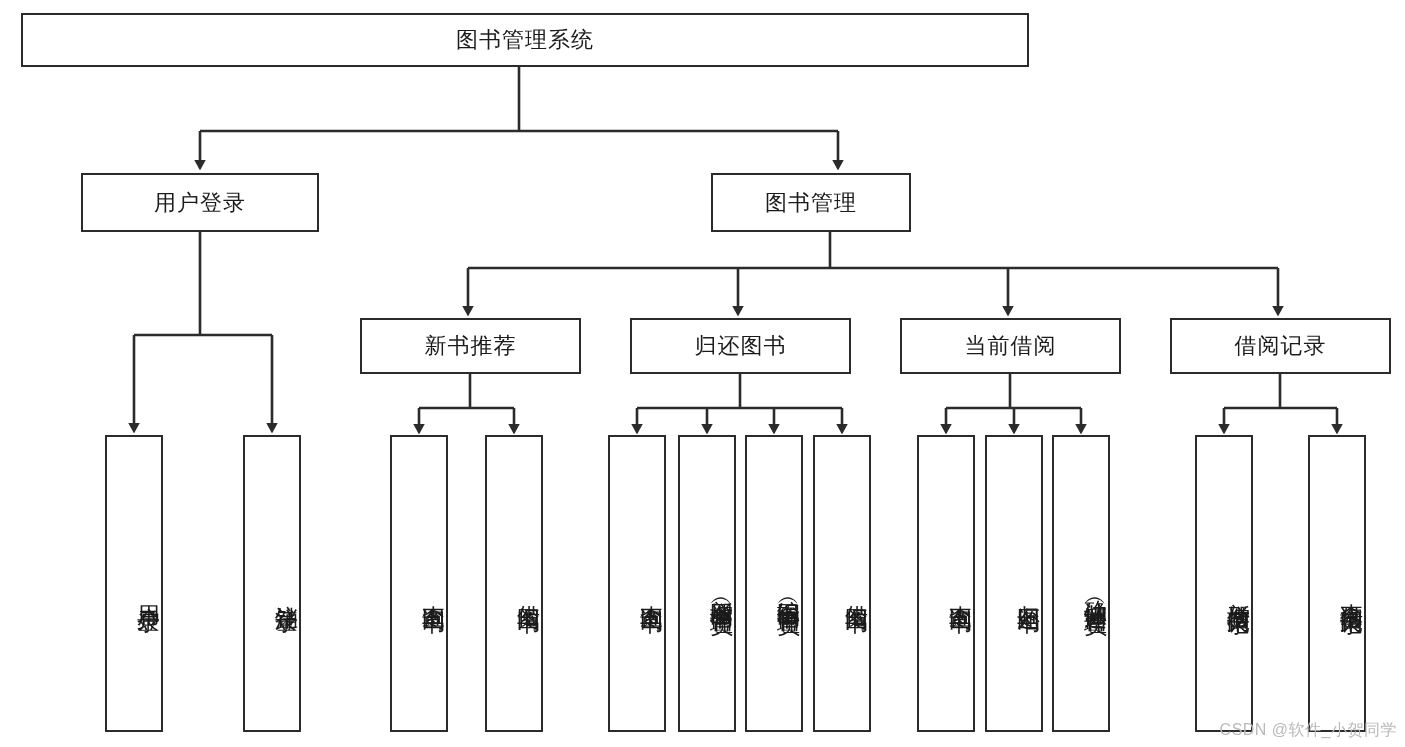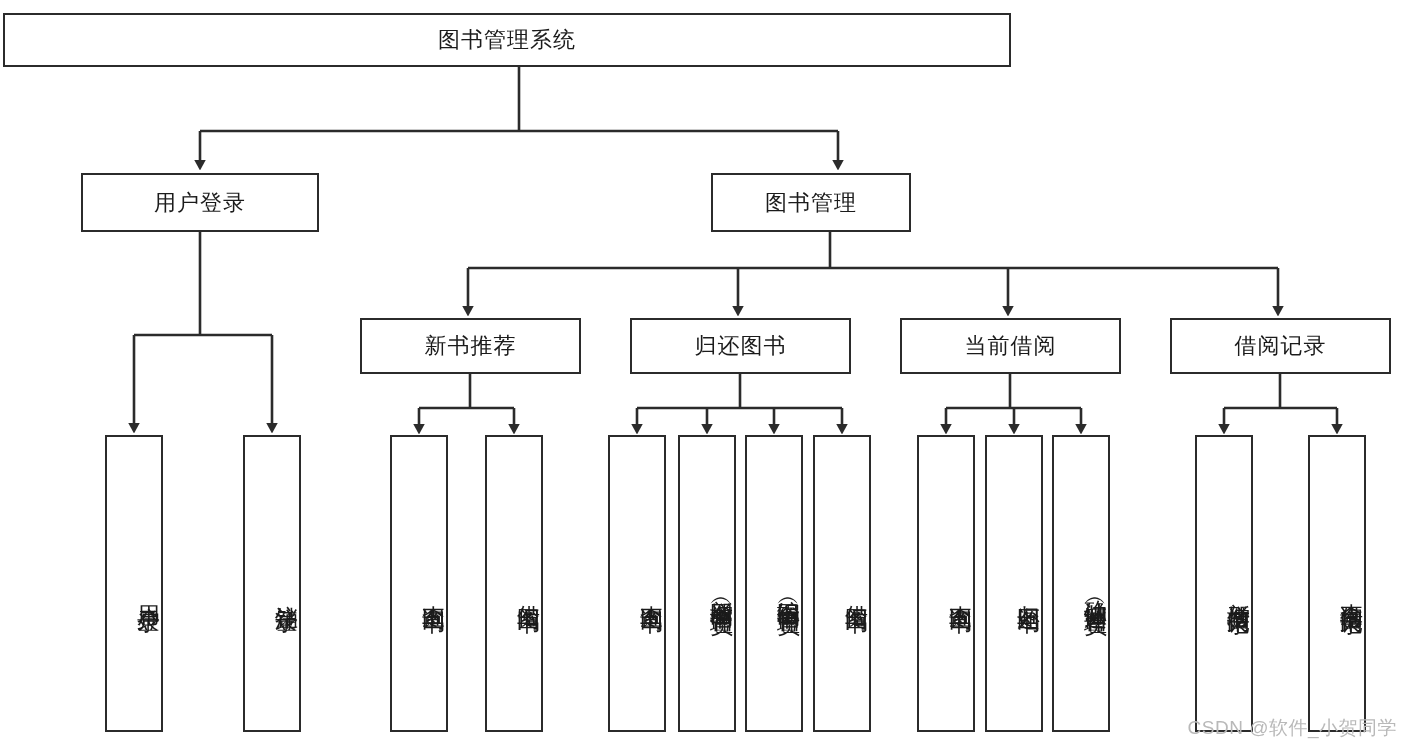--- a/index.html
+++ b/index.html
@@ -54,21 +54,21 @@
     text-orientation: upright;
     white-space: nowrap;
   }
   .node-label {
     display: block;
   }
   #watermark {
     position: absolute;
     right: 8px;
     bottom: 6px;
-    font-size: 19px;
+    font-size: 16px;
     color: #b9b9b9;
     letter-spacing: 0.5px;
     white-space: nowrap;
     pointer-events: none;
   }
 </style>
 </head>
 <body>
 
 <div id="diagram-root">
@@ -119,21 +119,21 @@
       <path d="M1014,408 L1014,424" marker-end="url(#arrowhead)"></path>
       <path d="M1081,408 L1081,424" marker-end="url(#arrowhead)"></path>
 
       <path d="M1280,374 L1280,408"></path>
       <path d="M1224,408 L1337,408"></path>
       <path d="M1224,408 L1224,424" marker-end="url(#arrowhead)"></path>
       <path d="M1337,408 L1337,424" marker-end="url(#arrowhead)"></path>
     </g>
   </svg>
 
-  <div class="node horiz" style="left:3px;top:13px;width:1008px;height:54px;">
+  <div class="node horiz" style="left:21px;top:13px;width:1008px;height:54px;">
     <span class="node-label">图书管理系统</span>
   </div>
 
   <div class="node horiz" style="left:81px;top:173px;width:238px;height:59px;">
     <span class="node-label">用户登录</span>
   </div>
 
   <div class="node horiz" style="left:711px;top:173px;width:200px;height:59px;">
     <span class="node-label">图书管理</span>
   </div>

